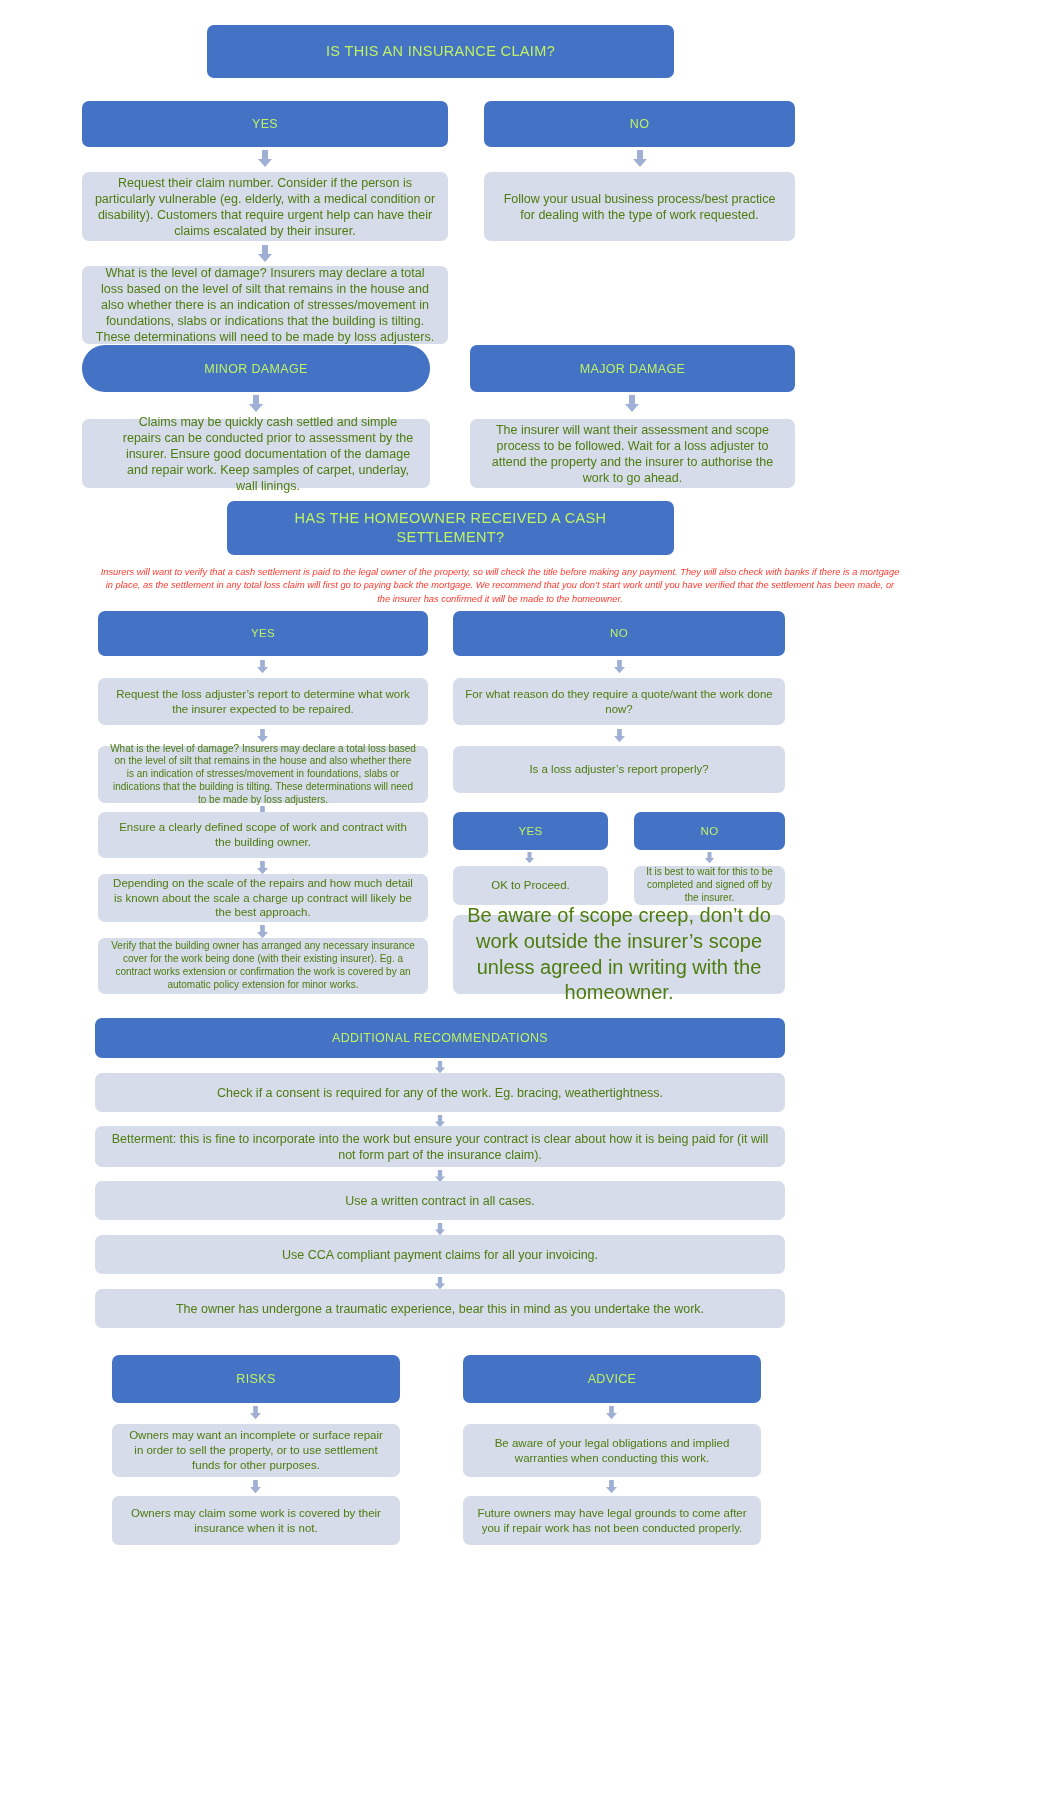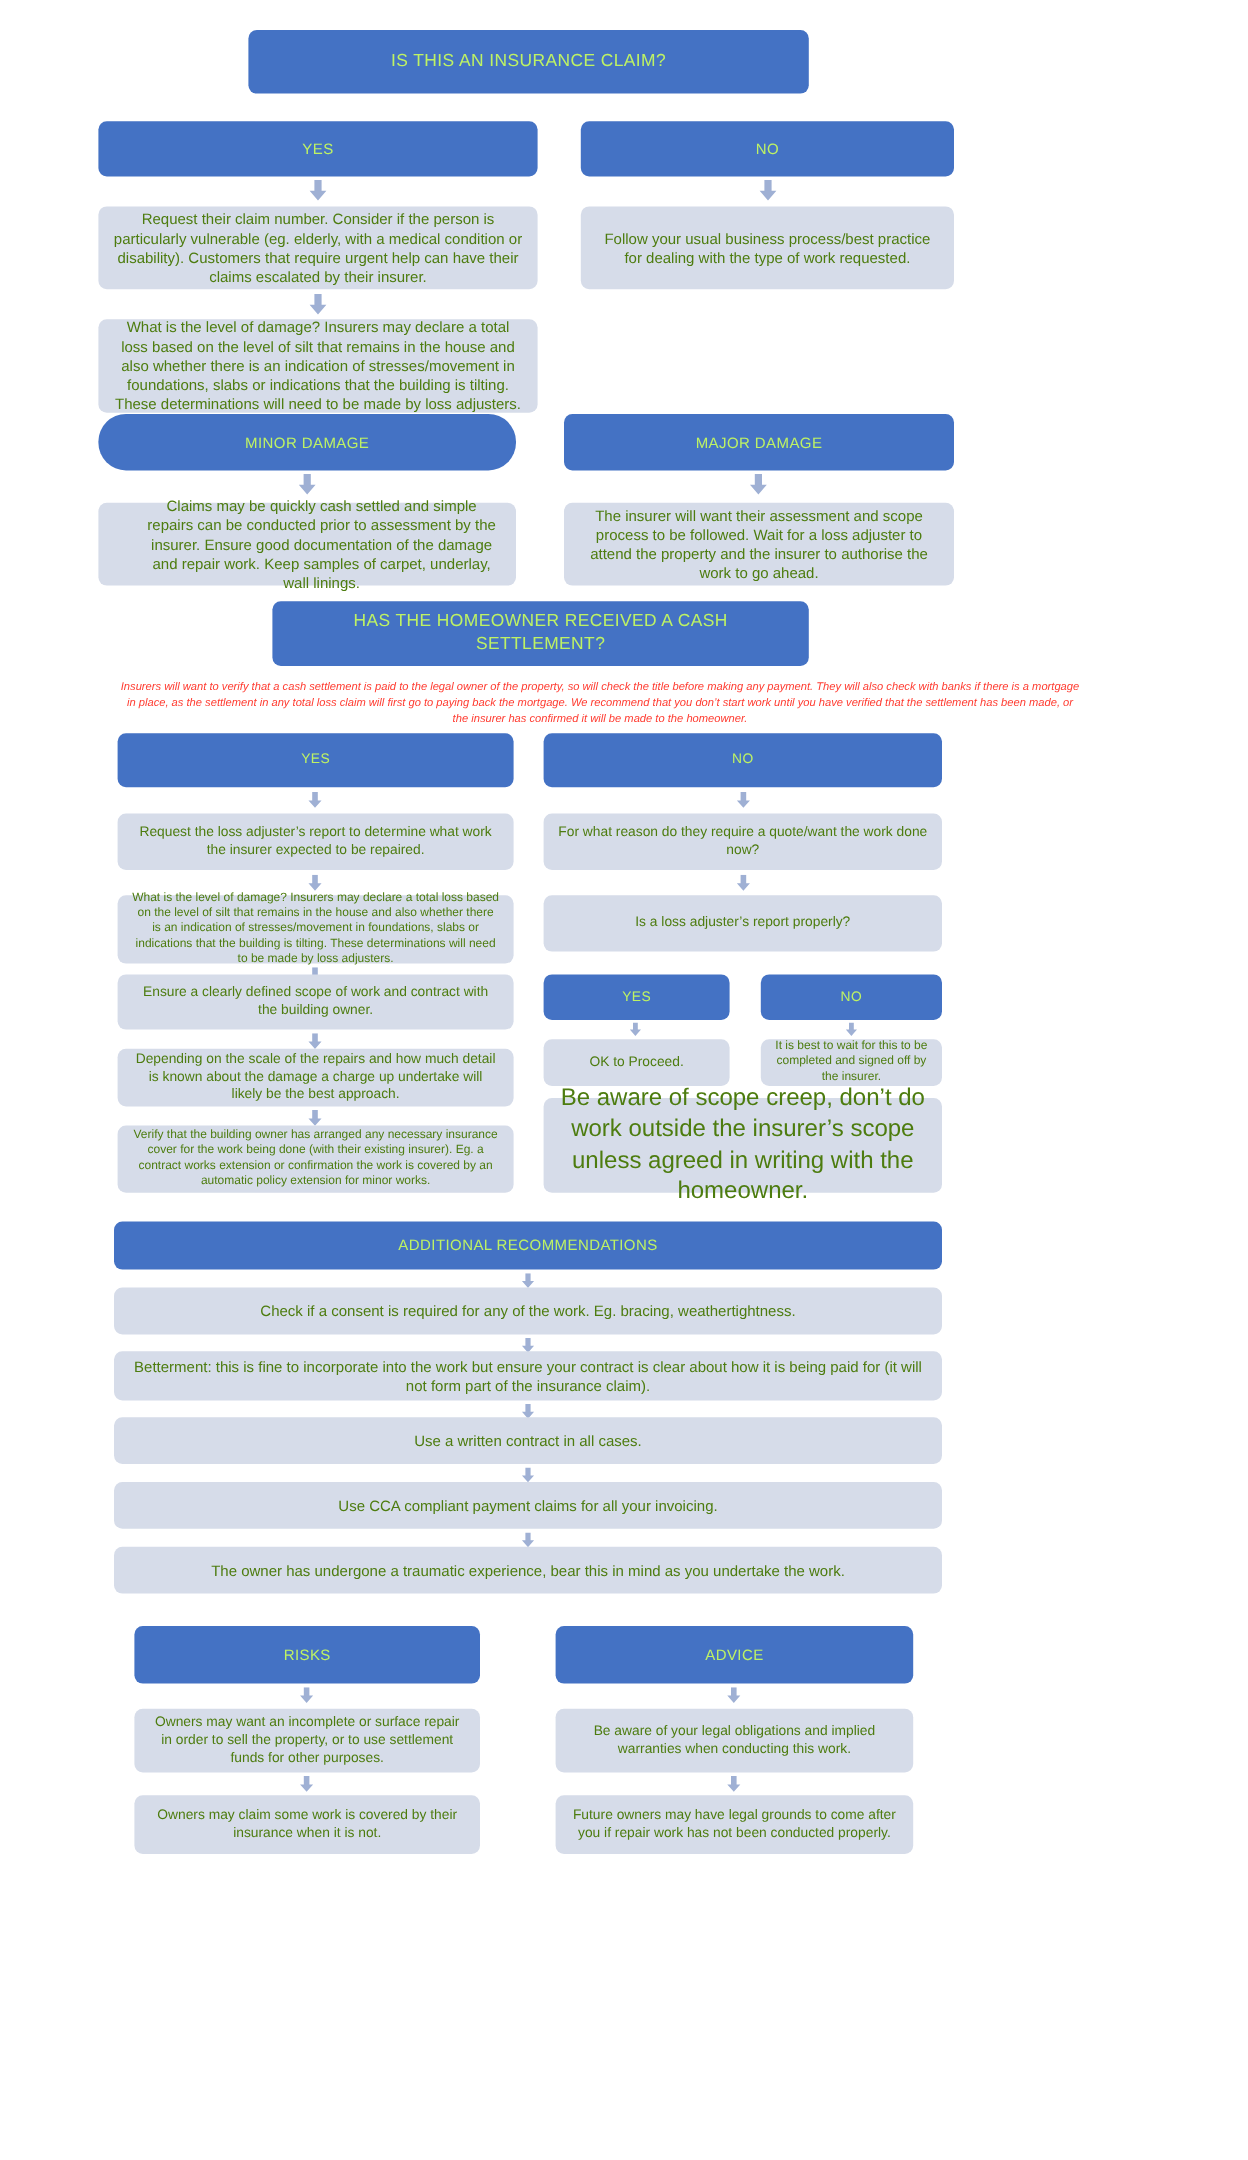--- a/index.html
+++ b/index.html
@@ -193,21 +193,21 @@
     <span class="txt">Ensure a clearly defined scope of work and contract with the building owner.</span>
   </div>
 
   <div class="arrow" style="left:256px; top:861px; width:13px; height:14px;">
     <svg viewBox="0 0 16 18">
         <path d="M5 0 h6 v9 h4 L8 17 L1 9 h4 z" fill="currentColor"></path>
       </svg>
   </div>
 
   <div class="node info fs-body-s" style="left:98px; top:874px; width:330px; height:48px;">
-    <span class="txt">Depending on the scale of the repairs and how much detail is known about the damage a charge up undertake will likely be the best approach.</span>
+    <span class="txt">Depending on the scale of the repairs and how much detail is known about the scale a charge up contract will likely be the best approach.</span>
   </div>
 
   <div class="arrow" style="left:256px; top:925px; width:13px; height:14px;">
     <svg viewBox="0 0 16 18">
         <path d="M5 0 h6 v9 h4 L8 17 L1 9 h4 z" fill="currentColor"></path>
       </svg>
   </div>
 
   <div class="node info fs-body-xs" style="left:98px; top:938px; width:330px; height:56px;">
     <span class="txt">Verify that the building owner has arranged any necessary insurance cover for the work being done (with their existing insurer). Eg. a contract works extension or confirmation the work is covered by an automatic policy extension for minor works.</span>

